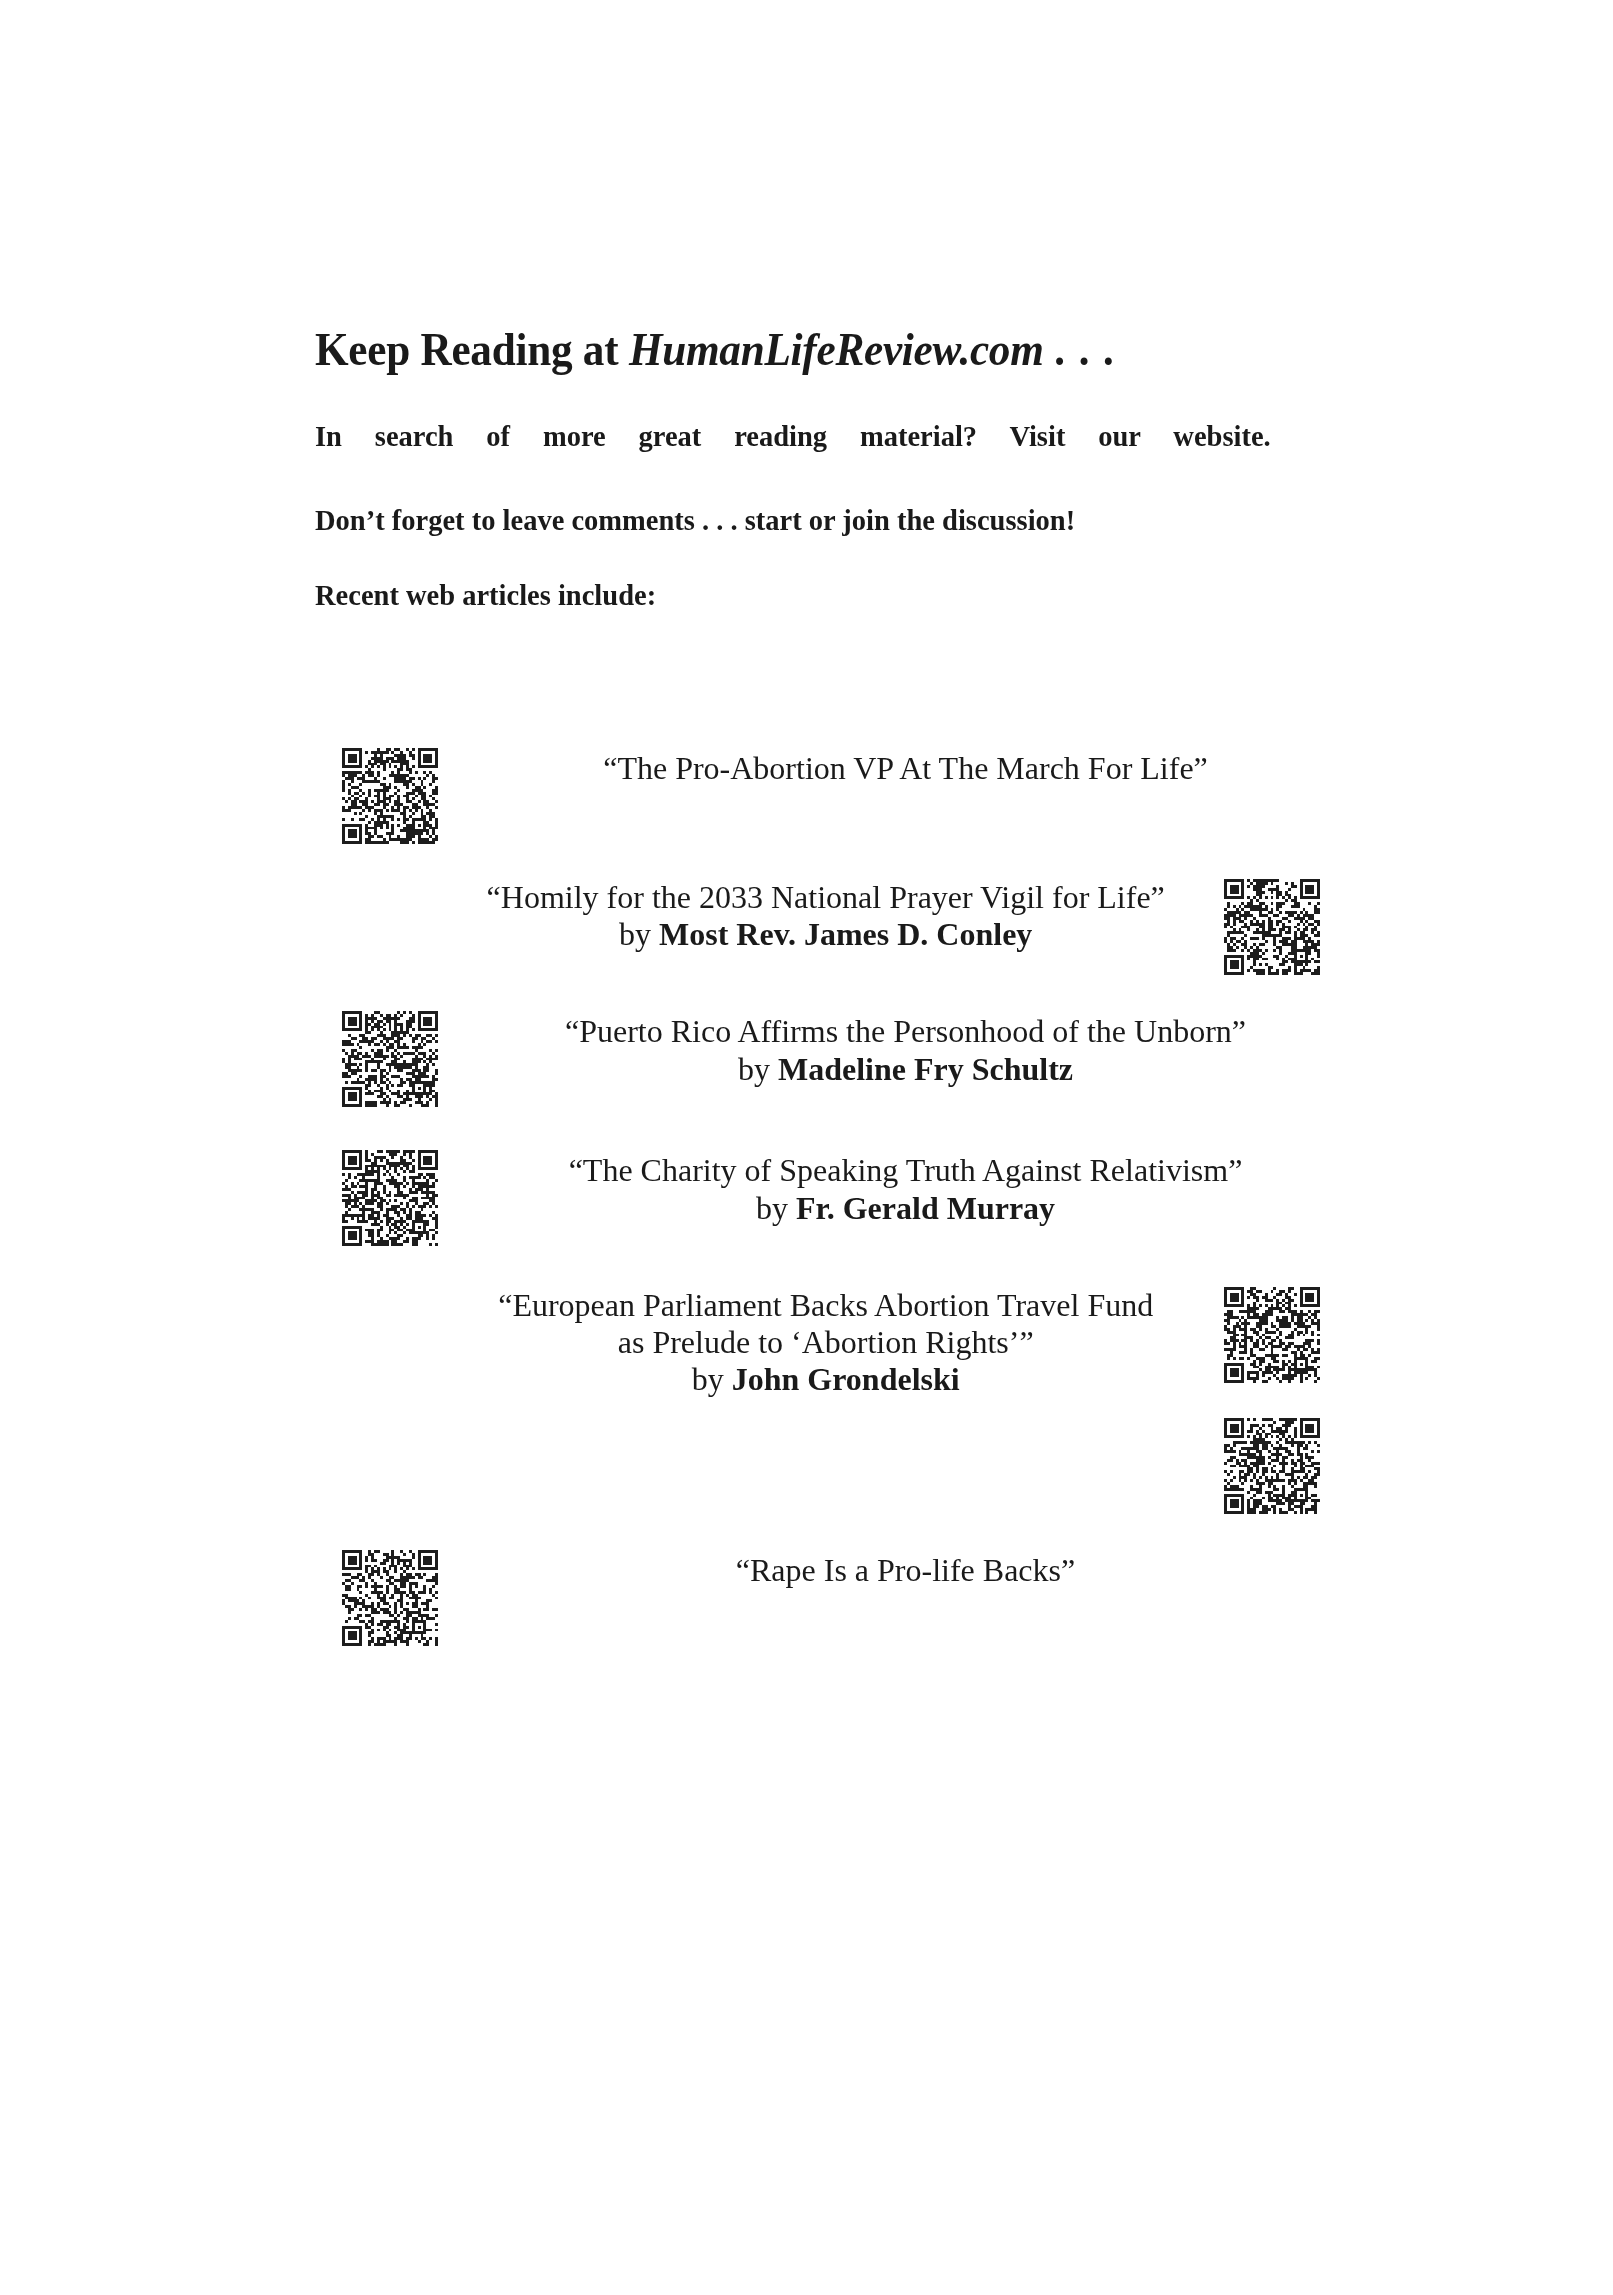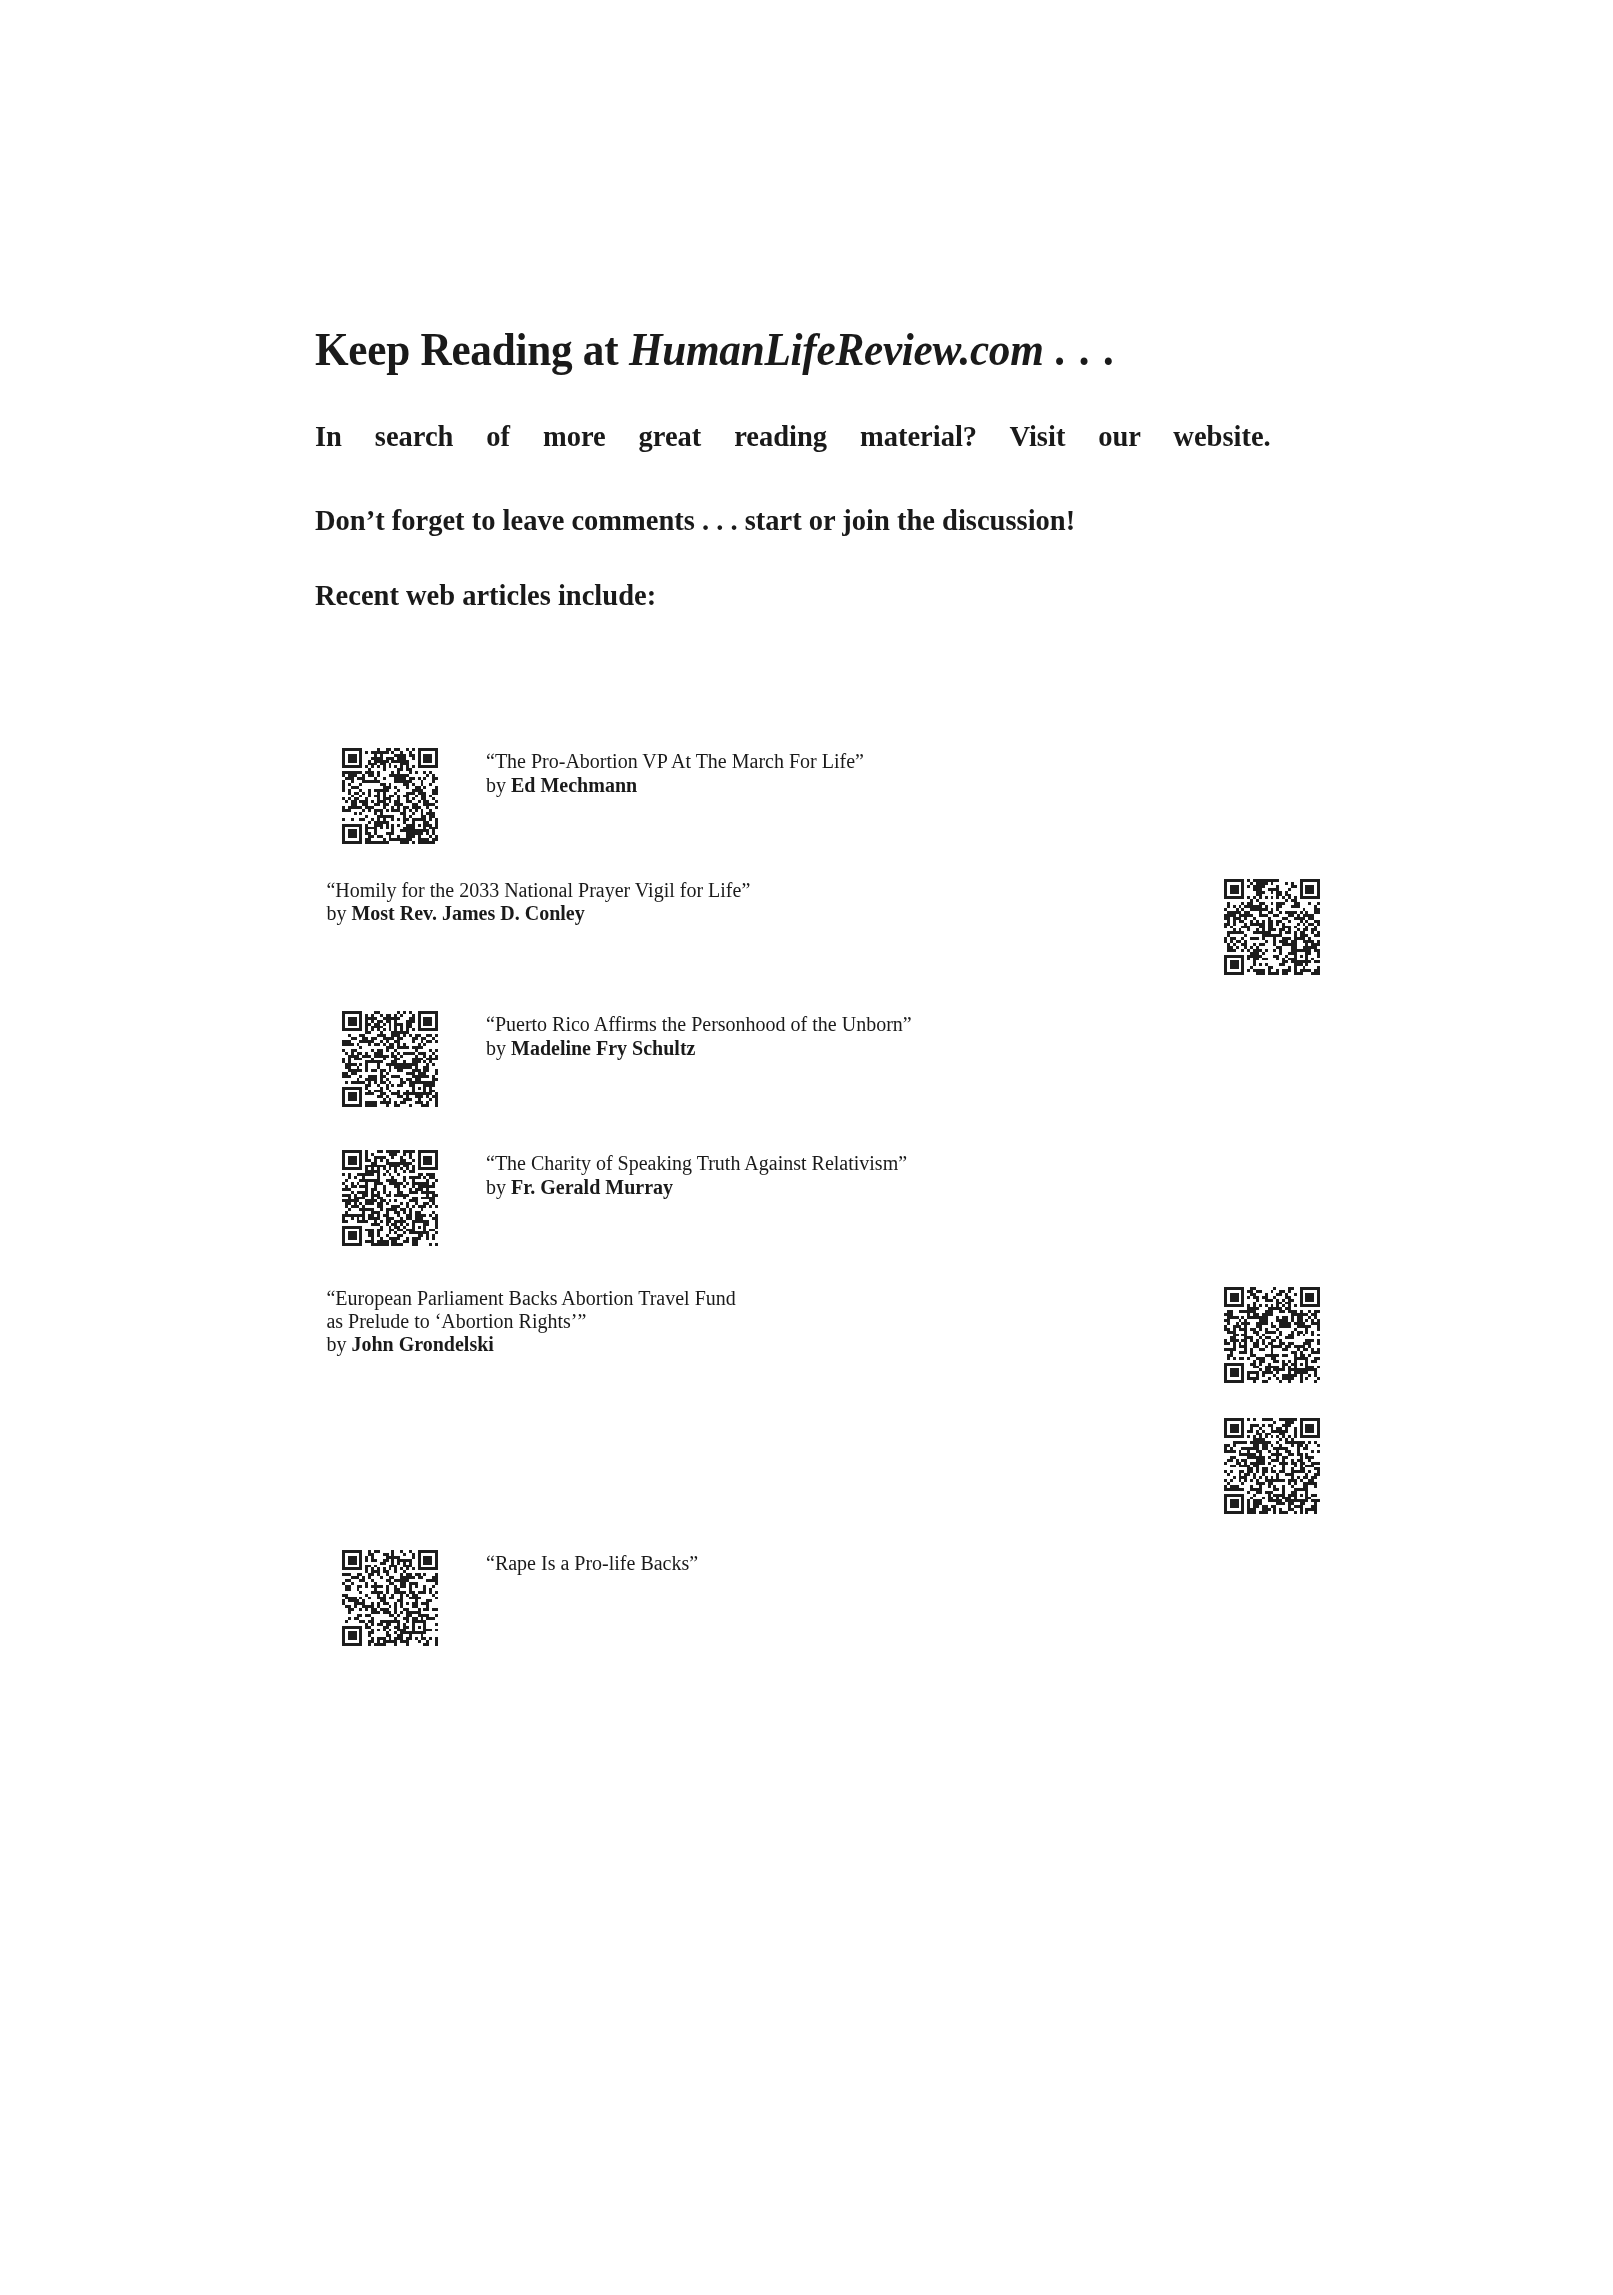--- a/index.html
+++ b/index.html
@@ -94,24 +94,25 @@
   .entry .qr {
     position: absolute;
     top: 0;
     width: 96px;
     height: 96px;
   }
   .entry.qr-left  .qr { left: 26.6px; }
   .entry.qr-right .qr { left: 909px; }
 
   .entry .lines {
-    font-size: 20px;
+    font-size: 32px;
     line-height: 1.17;
     font-weight: normal;
     white-space: nowrap;
+    text-align: center;
   }
   .entry.qr-left  .lines { padding-left: 171px; }
   .entry.qr-right .lines { padding-left: 11.4px; }
 
   .entry .lines .line { display: block; }
   .entry .lines .byline b { font-weight: bold; }
 
   
   .qrgrid {
     display: block;
@@ -431,21 +432,20 @@
               <rect x="0.000" y="122.182" width="26.727" height="3.818"></rect>
               <rect x="30.545" y="122.182" width="30.545" height="3.818"></rect>
               <rect x="76.364" y="122.182" width="11.455" height="3.818"></rect>
               <rect x="91.636" y="122.182" width="3.818" height="3.818"></rect>
               <rect x="99.273" y="122.182" width="22.909" height="3.818"></rect>
             </g>
           </svg>
         </a>
         <div class="lines" style="padding-top: 2.3px;">
           <span class="line">“The Pro-Abortion VP At The March For Life”</span>
-          <span class="line byline"><span>by </span><b>Ed Mechmann</b></span>
         </div>
       </div>
       <div class="entry qr-right" style="height: 96px; margin-bottom: 38px;">
         <a class="qr" style="top: 1.5px;">
           <svg class="qrgrid" xmlns="http://www.w3.org/2000/svg" width="96" height="96" viewBox="0 0 126 126" shape-rendering="crispEdges">
             <rect width="126" height="126" fill="#ffffff"></rect>
             <g fill="#1d1d1d">
               <rect x="0.000" y="0.000" width="26.727" height="3.818"></rect>
               <rect x="30.545" y="0.000" width="3.818" height="3.818"></rect>
               <rect x="38.182" y="0.000" width="34.364" height="3.818"></rect>

